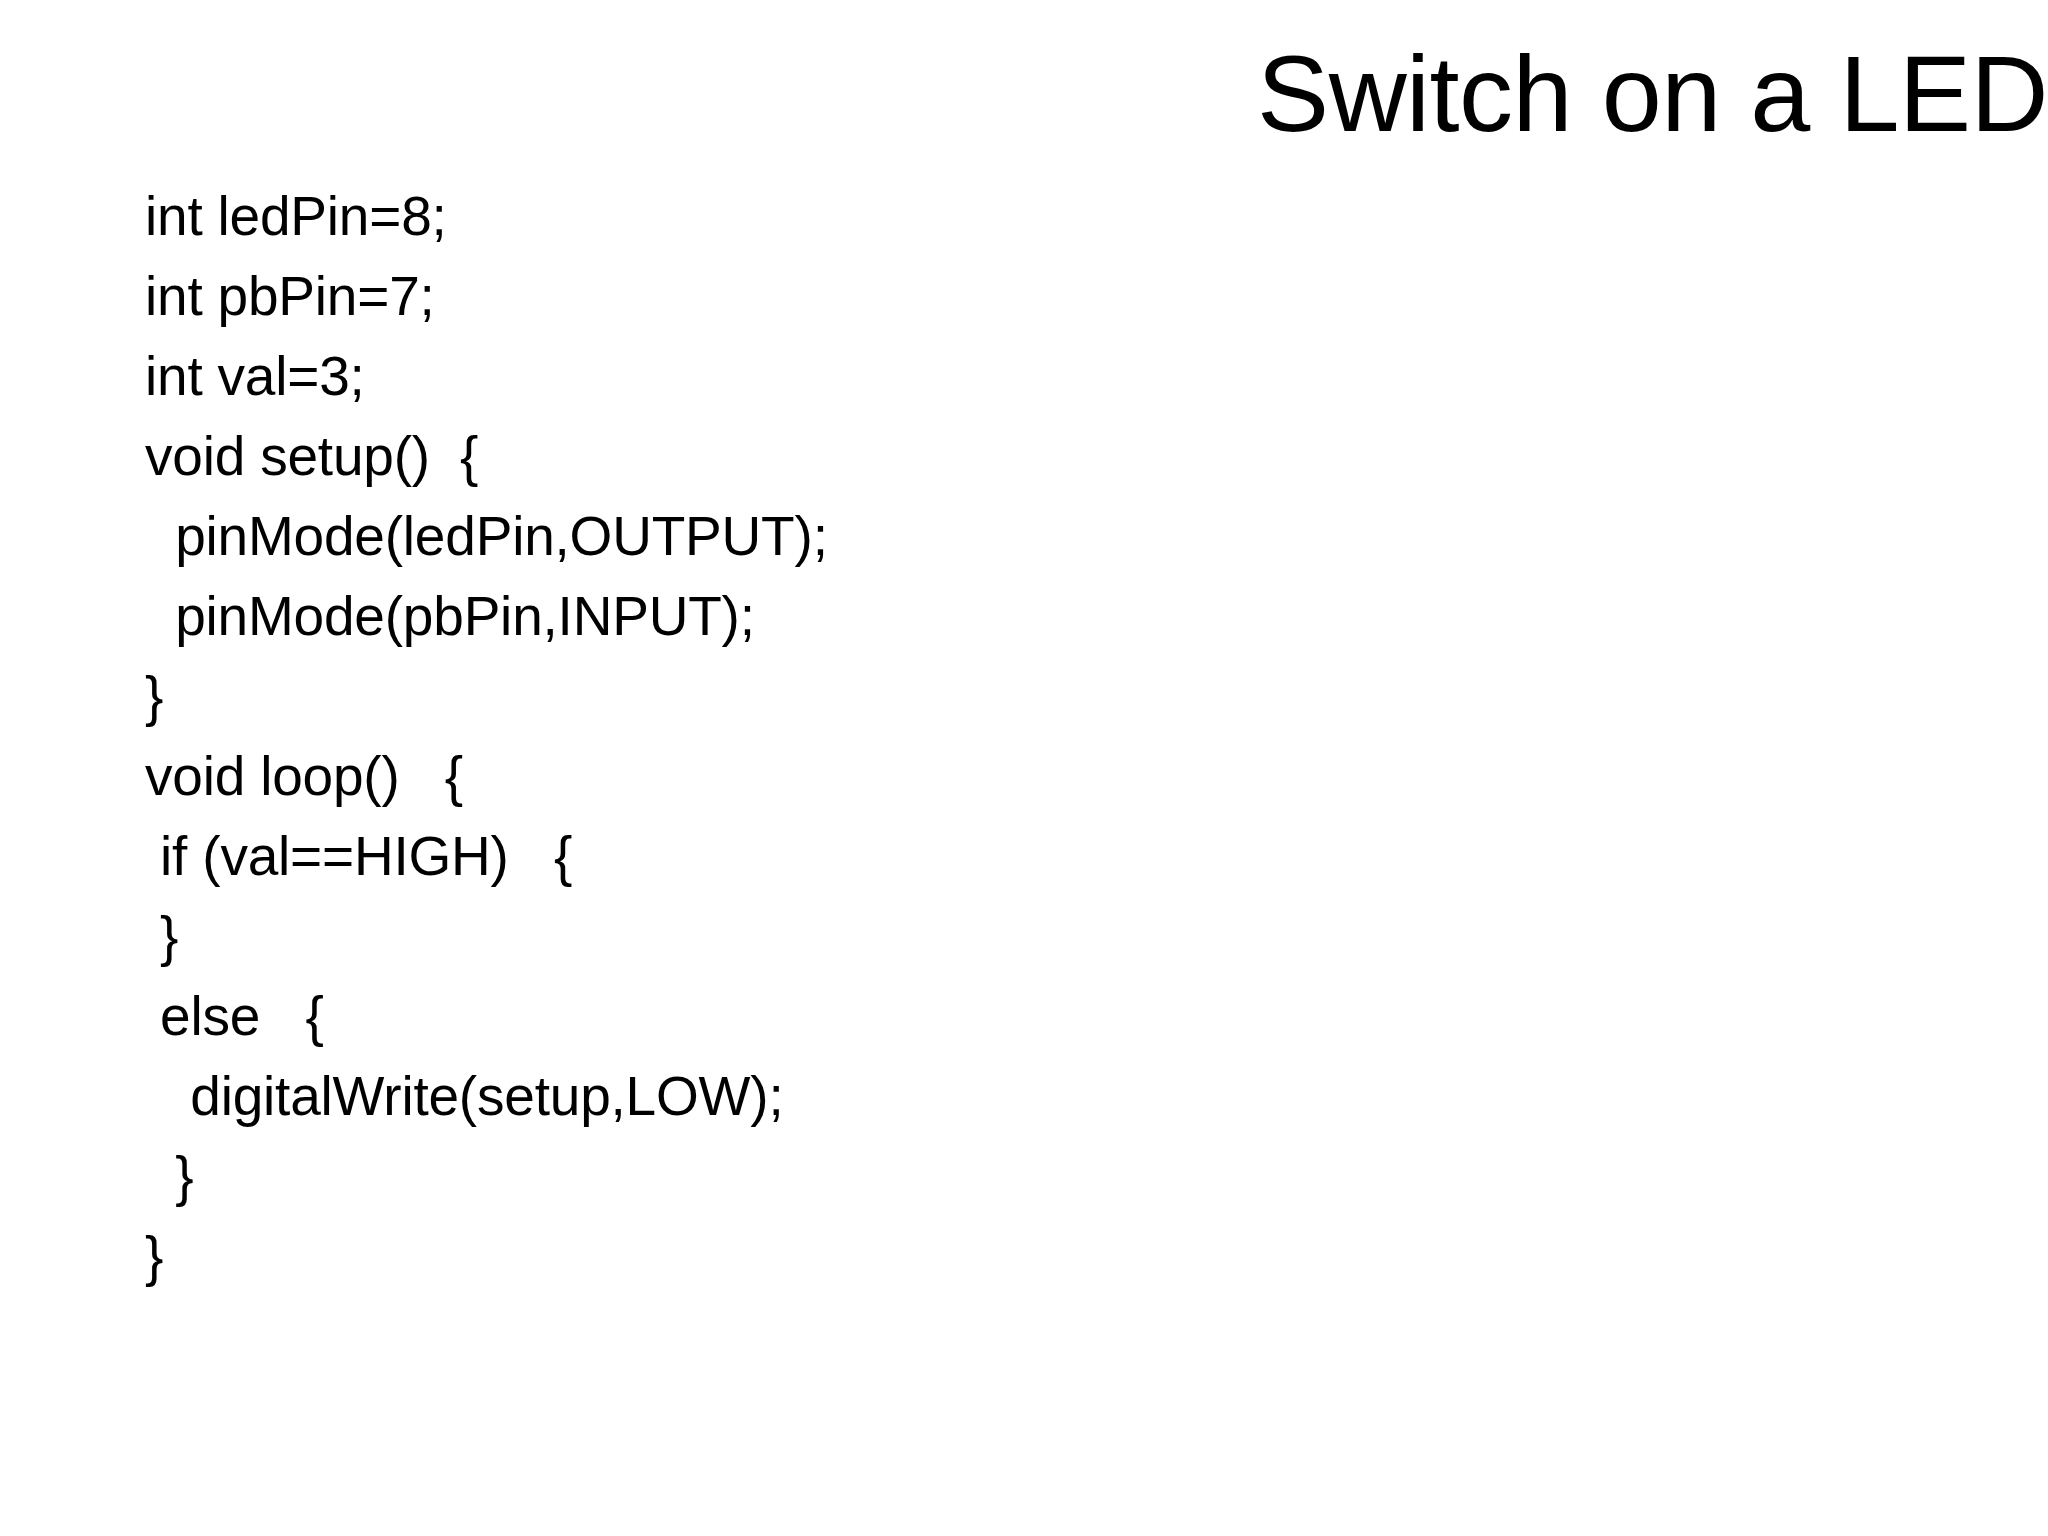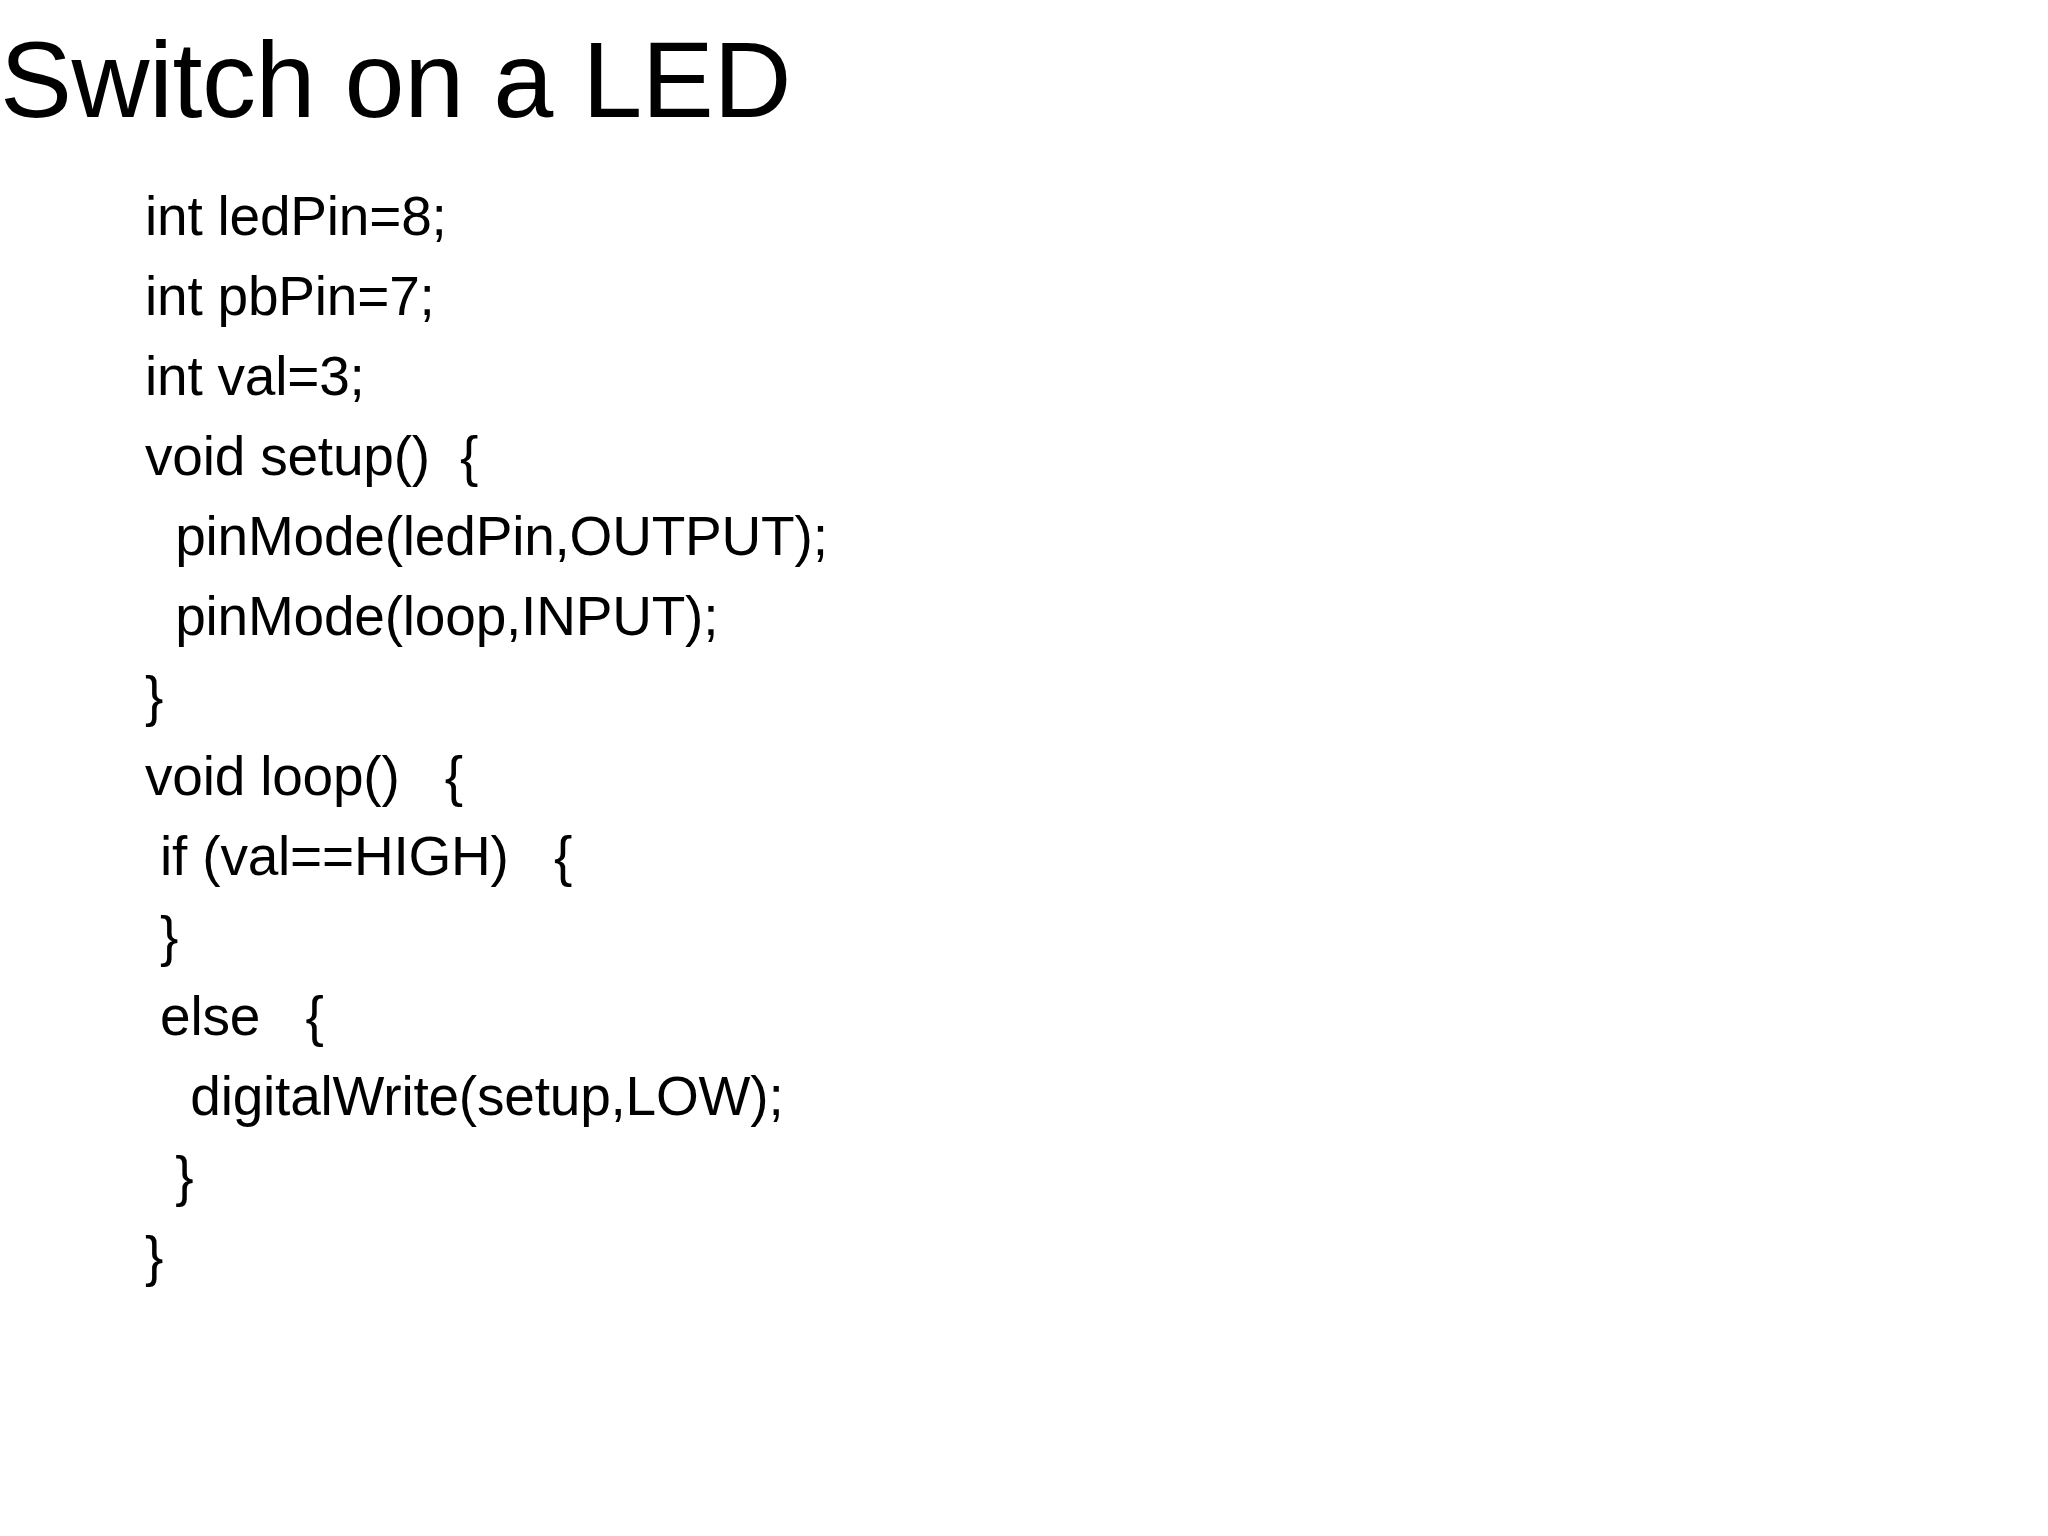--- a/index.html
+++ b/index.html
@@ -17,23 +17,23 @@
   .slide {
     position: relative;
     width: 2048px;
     height: 1536px;
     background: #ffffff;
     box-sizing: border-box;
   }
   .slide-title {
     position: absolute;
     left: 0;
-    top: 20px;
+    top: 34px;
     width: 2048px;
-    text-align: left;
+    text-align: right;
     font-family: "Liberation Sans", sans-serif;
     font-size: 108px;
     font-weight: 400;
     line-height: 1.12;
     letter-spacing: -0.5px;
     color: #000000;
     white-space: nowrap;
   }
   .code-block {
     position: absolute;
@@ -57,21 +57,21 @@
 <div class="slide">
 
   <div class="slide-title">Switch on a LED</div>
 
   <div class="code-block">
     <div class="code-line">int ledPin=8;</div>
     <div class="code-line">int pbPin=7;</div>
     <div class="code-line">int val=3;</div>
     <div class="code-line">void setup()  {</div>
     <div class="code-line">  pinMode(ledPin,OUTPUT);</div>
-    <div class="code-line">  pinMode(loop,INPUT);</div>
+    <div class="code-line">  pinMode(pbPin,INPUT);</div>
     <div class="code-line">}</div>
     <div class="code-line">void loop()   {</div>
     <div class="code-line"> if (val==HIGH)   {</div>
     <div class="code-line"> }</div>
     <div class="code-line"> else   {</div>
     <div class="code-line">   digitalWrite(setup,LOW);</div>
     <div class="code-line">  }</div>
     <div class="code-line">}</div>
   </div>
 

